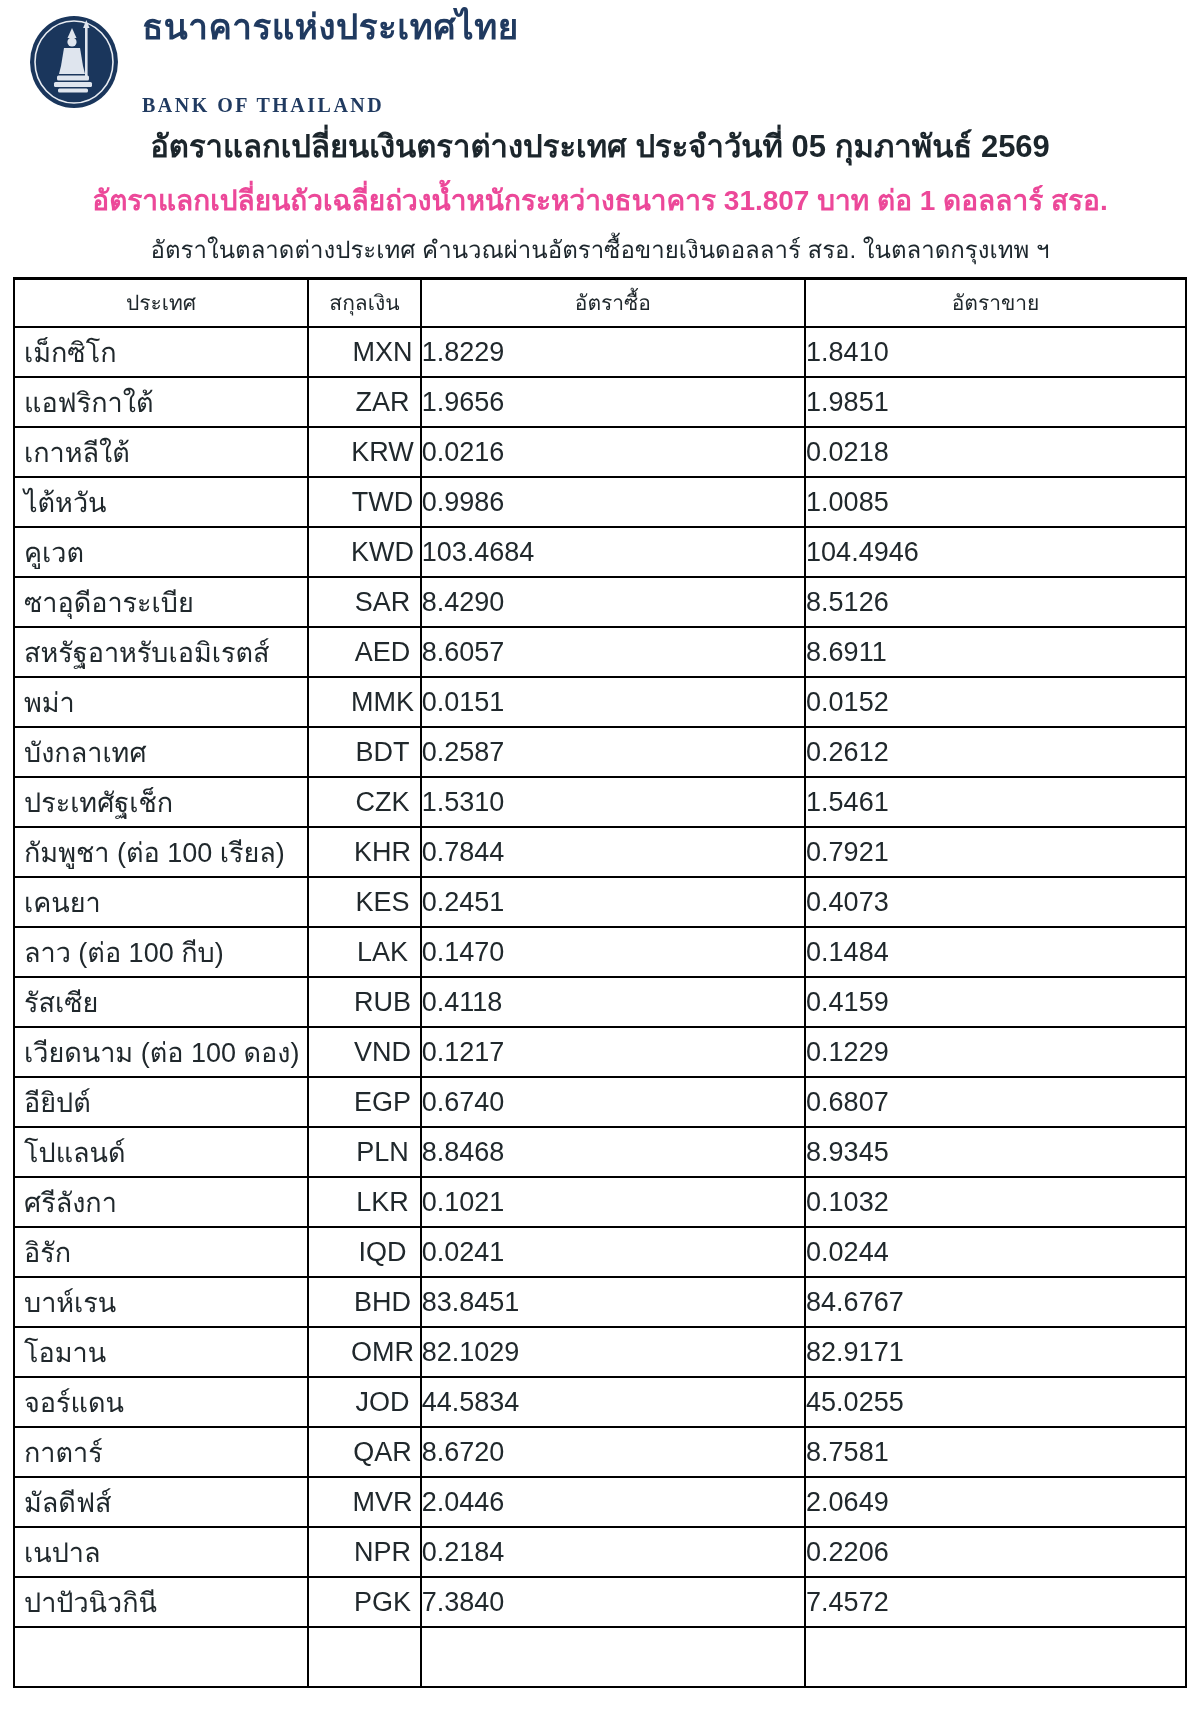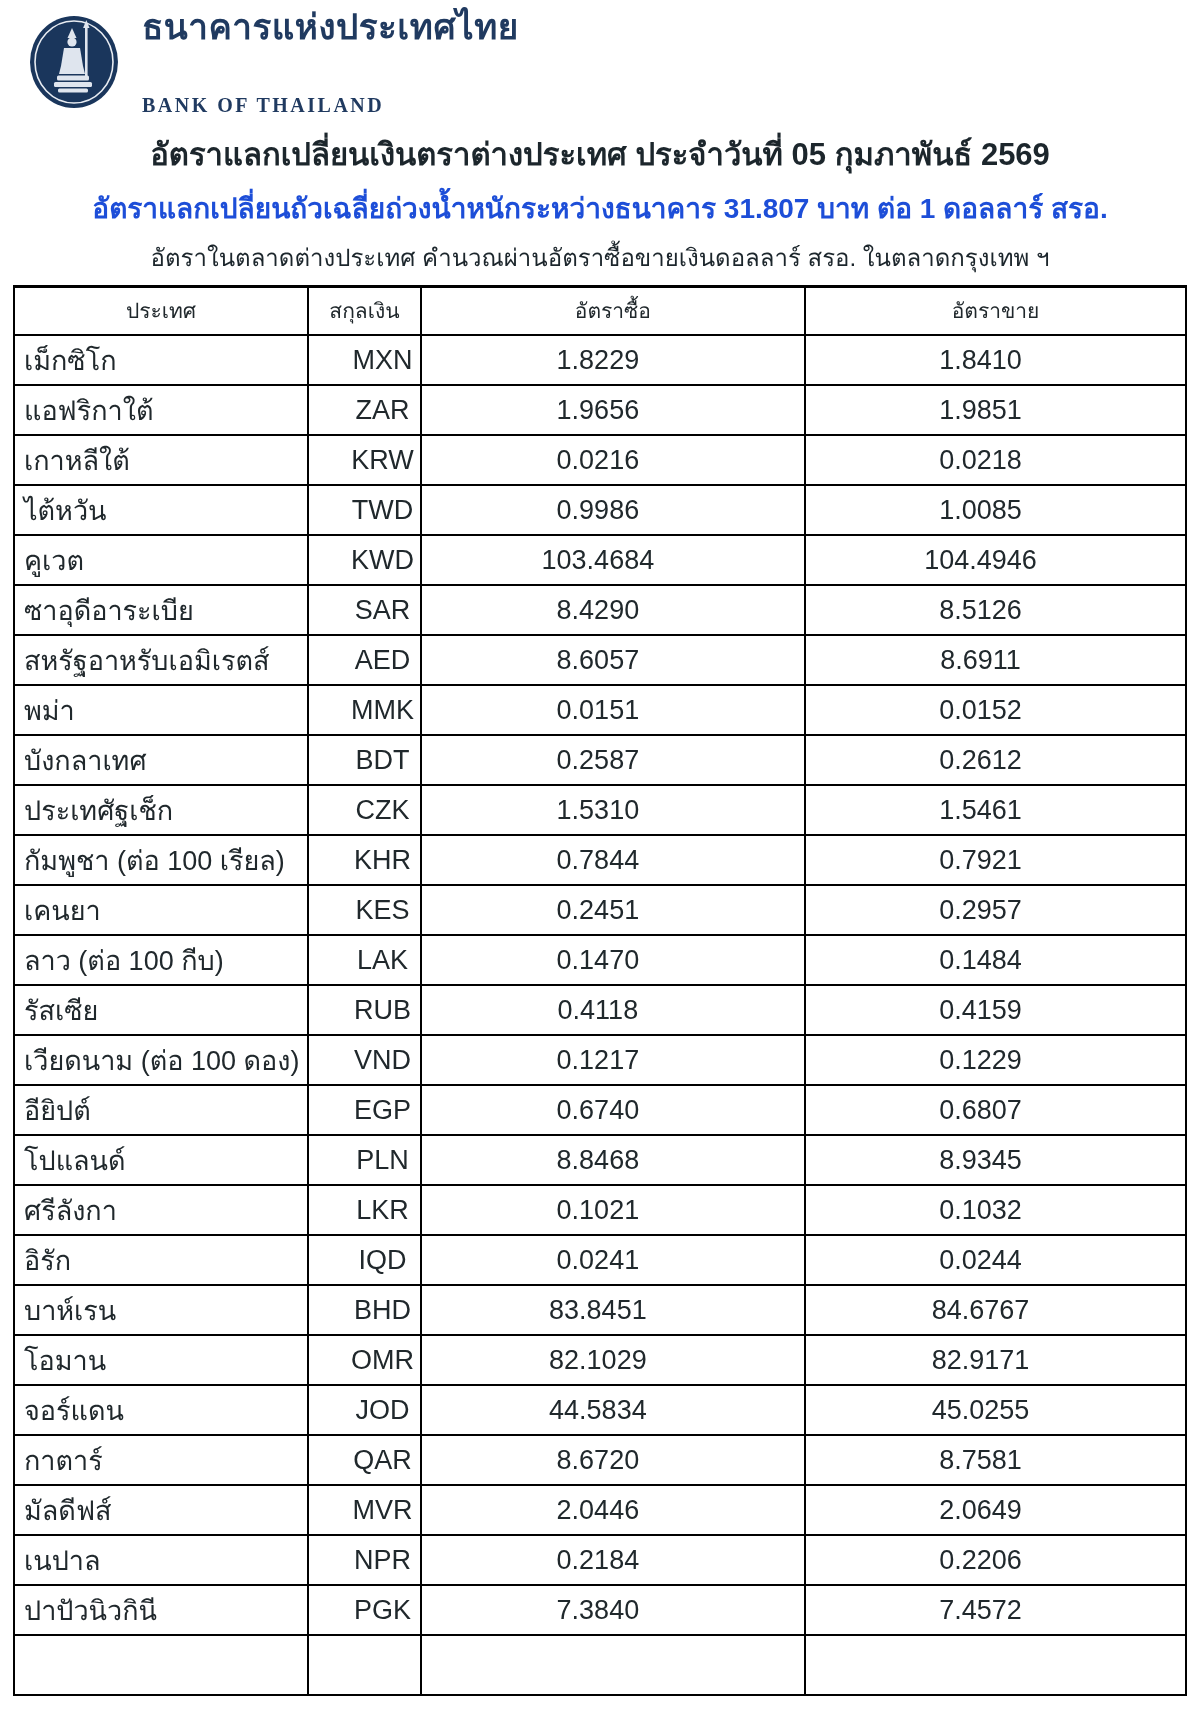--- a/index.html
+++ b/index.html
@@ -47,33 +47,33 @@
     font-family: "Liberation Serif", "DejaVu Serif", serif;
     font-size: 20px;
     font-weight: 600;
     color: #203a60;
     letter-spacing: 2.5px;
     margin-top: 2px;
   }
 
   
   .doc-title {
-    margin-top: 26px;
+    margin-top: 18px;
     text-align: center;
     font-size: 31px;
     font-weight: 700;
     color: #1c262c;
     line-height: 1.25;
   }
   .doc-subtitle {
     margin-top: 16px;
     text-align: center;
     font-size: 28px;
     font-weight: 600;
-    color: #1d4ed8;
+    color: #ec4899;
     line-height: 1.25;
   }
   .doc-note {
     margin: 18px 13px 0 13px;
     text-align: center;
     font-size: 24px;
     font-weight: 500;
     color: #1c262c;
     line-height: 1.2;
   }
@@ -105,21 +105,21 @@
     text-align: center;
     color: #20282c;
   }
   table.rates td {
     height: 50px;
     font-size: 27px;
     color: #20282c;
   }
   td.cell-country { text-align: left;  padding-left: 9px; }
   td.cell-code    { text-align: center; padding-left: 36px; }
-  td.cell-rate    { text-align: center; padding-right: 30px; }
+  td.cell-rate    { text-align: left; padding-right: 30px; }
   tr.partial-row td { height: 60px; border-bottom: none; }
 </style>
 </head>
 <body>
 
 <div class="page">
 
   <div class="brand">
     <svg class="brand-emblem" viewBox="0 0 92 96" aria-hidden="true">
       <ellipse cx="46" cy="48" rx="44" ry="46" fill="#1a365c"></ellipse>
@@ -238,21 +238,21 @@
     <td class="cell-country">กัมพูชา (ต่อ 100 เรียล)</td>
     <td class="cell-code">KHR</td>
     <td class="cell-rate">0.7844</td>
     <td class="cell-rate">0.7921</td>
   </tr>
 
   <tr>
     <td class="cell-country">เคนยา</td>
     <td class="cell-code">KES</td>
     <td class="cell-rate">0.2451</td>
-    <td class="cell-rate">0.2957</td>
+    <td class="cell-rate">0.4073</td>
   </tr>
 
   <tr>
     <td class="cell-country">ลาว (ต่อ 100 กีบ)</td>
     <td class="cell-code">LAK</td>
     <td class="cell-rate">0.1470</td>
     <td class="cell-rate">0.1484</td>
   </tr>
 
   <tr>

